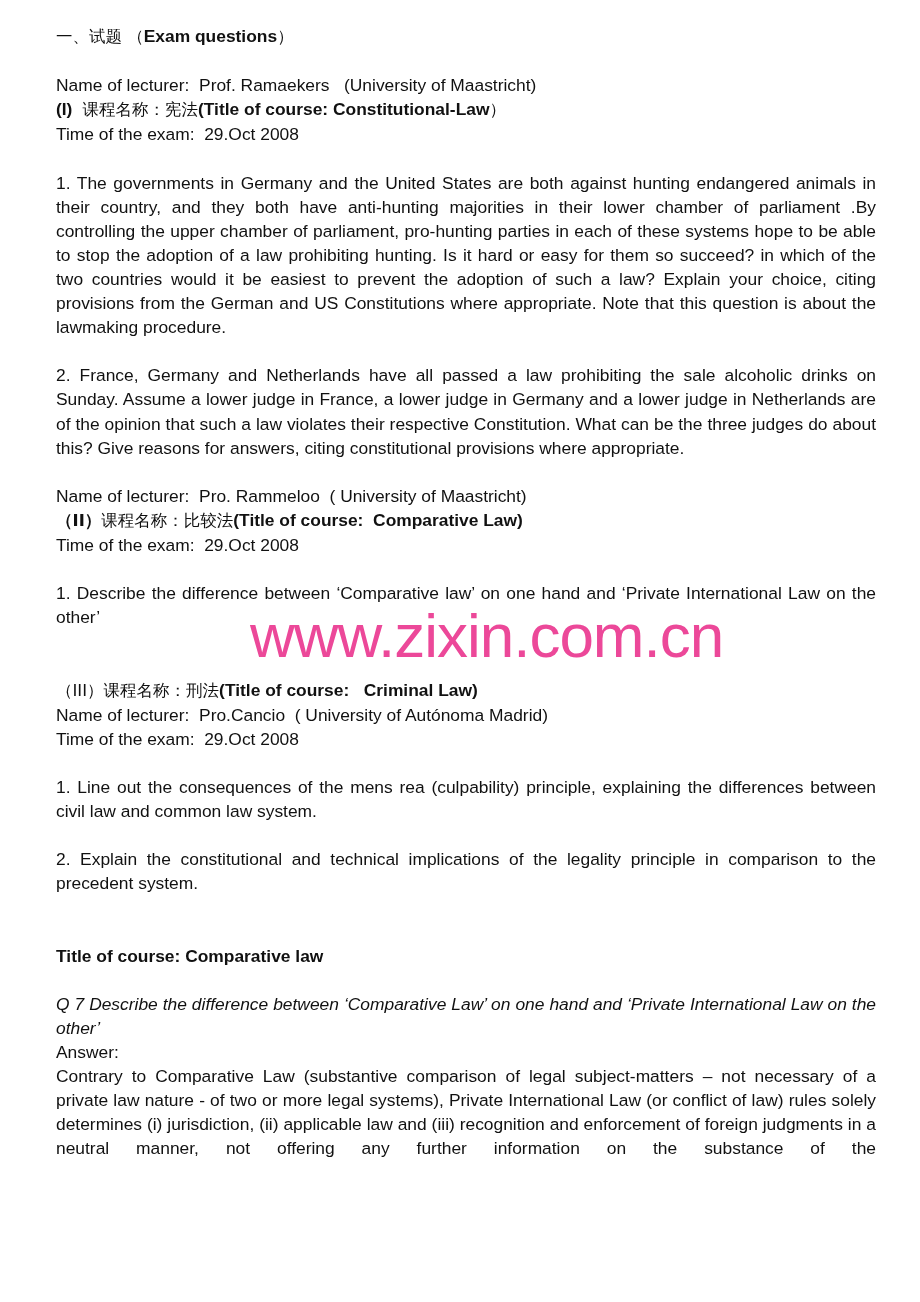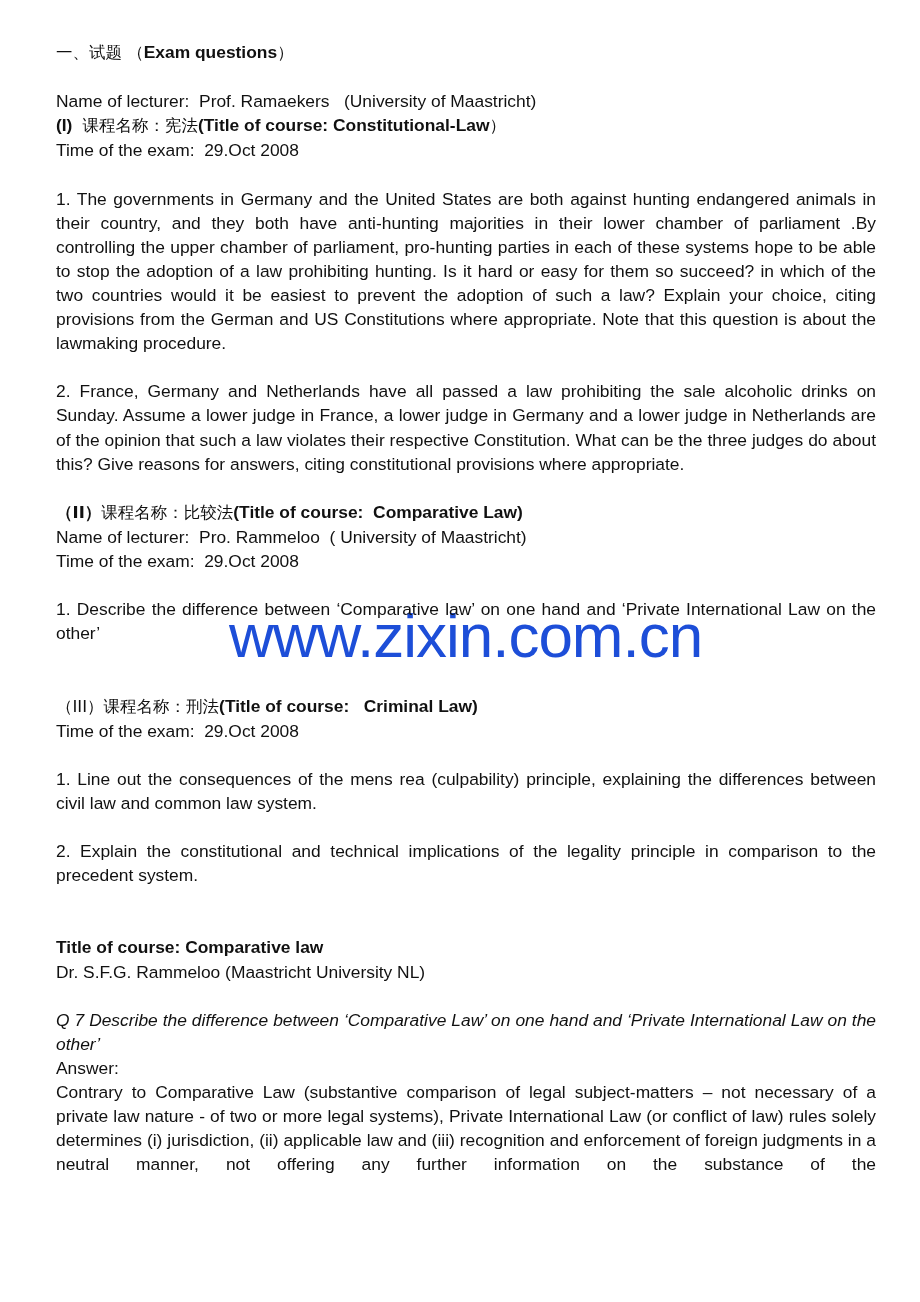--- a/index.html
+++ b/index.html
@@ -1,32 +1,32 @@
 <!DOCTYPE html>
 <html><head>
 <meta charset="utf-8">
 <style>
   html, body { margin: 0; padding: 0; background: #ffffff; }
   body { width: 920px; height: 1302px; overflow: hidden; position: relative; }
   .page {
     position: absolute; left: 56px; top: 24px; width: 820px;
     font-family: "Liberation Sans", "DejaVu Sans", sans-serif;
-    font-size: 17.4px; line-height: 24.1px; color: #111111; margin-top: 16px;
+    font-size: 17.4px; line-height: 24.1px; color: #111111;
   }
   .line { white-space: pre; }
   .para { text-align: justify; text-align-last: left; }
   .gap { height: 24.1px; }
   .b { font-weight: bold; }
   .i { font-style: italic; }
   .u { }
   .cjk { font-family: "DejaVu Sans", sans-serif; font-weight: normal; font-size: 16.5px; }
   .watermark {
-    position: absolute; left: 229px; top: 604px; width: 460px; height: 64px;
+    position: absolute; left: 250px; top: 604px; width: 460px; height: 64px;
     font-family: "Liberation Sans", "DejaVu Sans", sans-serif;
-    font-size: 62px; line-height: 64px; color: #1d4ed8; letter-spacing: -1px;
+    font-size: 62px; line-height: 64px; color: #ec4899; letter-spacing: -1px;
     white-space: nowrap; z-index: 0; pointer-events: none;
   }
   .page { z-index: 1; }
   .truncated { overflow: hidden; height: 96.4px; }
 </style>
 </head>
 <body>
 
 <div class="watermark">www.zixin.com.cn</div>
 
@@ -37,37 +37,37 @@
 
   <div class="line">Name of lecturer:  Prof. Ramaekers   (University of Maastricht)</div>
   <div class="line"><span class="b">(I) </span><span class="cjk"> 课程名称：宪法</span><span class="b">(Title of course: Constitutional-Law</span><span class="cjk">）</span></div>
   <div class="line">Time of the exam:  29.Oct 2008</div>
   <div class="gap"></div>
   <div class="para">1. The governments in Germany and the United States are both against hunting endangered animals in their country, and they both have anti-hunting majorities in their lower chamber of parliament .By controlling the upper chamber of parliament, pro-hunting parties in each of these systems hope to be able to stop the adoption of a law prohibiting hunting. Is it hard or easy for them so succeed? in which of the two countries would it be easiest to prevent the adoption of such a law? Explain your choice, citing provisions from the German and US Constitutions where appropriate. Note that this question is about the lawmaking procedure.</div>
   <div class="gap"></div>
   <div class="para">2. France, Germany and Netherlands have all passed a law prohibiting the sale alcoholic drinks on Sunday. Assume a lower judge in France, a lower judge in Germany and a lower judge in Netherlands are of the opinion that such a law violates their respective Constitution. What can be the three judges do about this? Give reasons for answers, citing constitutional provisions where appropriate.</div>
   <div class="gap"></div>
 
+  <div class="line">Name of lecturer:  Pro. Rammeloo  ( University of Maastricht)</div>
   <div class="line"><span class="b cjk" style="font-weight:bold">（II）</span><span class="cjk">课程名称：比较法</span><span class="b">(Title of course:  Comparative Law)</span></div>
-  <div class="line">Name of lecturer:  Pro. Rammeloo  ( University of Maastricht)</div>
   <div class="line">Time of the exam:  29.Oct 2008</div>
   <div class="gap"></div>
   <div class="para">1. Describe the difference between ‘Comparative law’ on one hand and ‘Private International Law on the other’</div>
   <div class="gap"></div>
   <div class="gap"></div>
 
   <div class="line"><span class="b cjk" style="font-weight:normal">（III）</span><span class="cjk">课程名称：刑法</span><span class="b">(Title of course:   Criminal Law)</span></div>
+  <div class="line">Name of lecturer:  Pro.Cancio  ( University of Autónoma Madrid)</div>
   <div class="line">Time of the exam:  29.Oct 2008</div>
   <div class="gap"></div>
   <div class="para">1. Line out the consequences of the mens rea (culpability) principle, explaining the differences between civil law and common law system.</div>
   <div class="gap"></div>
   <div class="para">2. Explain the constitutional and technical implications of the legality principle in comparison to the precedent system.</div>
   <div class="gap"></div>
 
   <div class="gap"></div>
   <div class="line b">Title of course: Comparative law</div>
-  <div class="line">Dr. S.F.G. Rammeloo (Maastricht University NL)</div>
   <div class="gap"></div>
   <div class="para i">Q 7 Describe the difference between ‘Comparative Law’ on one hand and ‘Private International Law on the other’</div>
   <div class="line"><span class="u">Answer</span><span>:</span></div>
   <div class="para truncated" style="text-align-last: justify;">Contrary to Comparative Law (substantive comparison of legal subject-matters – not necessary of a private law nature - of two or more legal systems), Private International Law (or conflict of law) rules solely determines (i) jurisdiction, (ii) applicable law and (iii) recognition and enforcement of foreign judgments in a neutral manner, not offering any further information on the substance of the</div>
 
 </div>
 
 </body></html>

